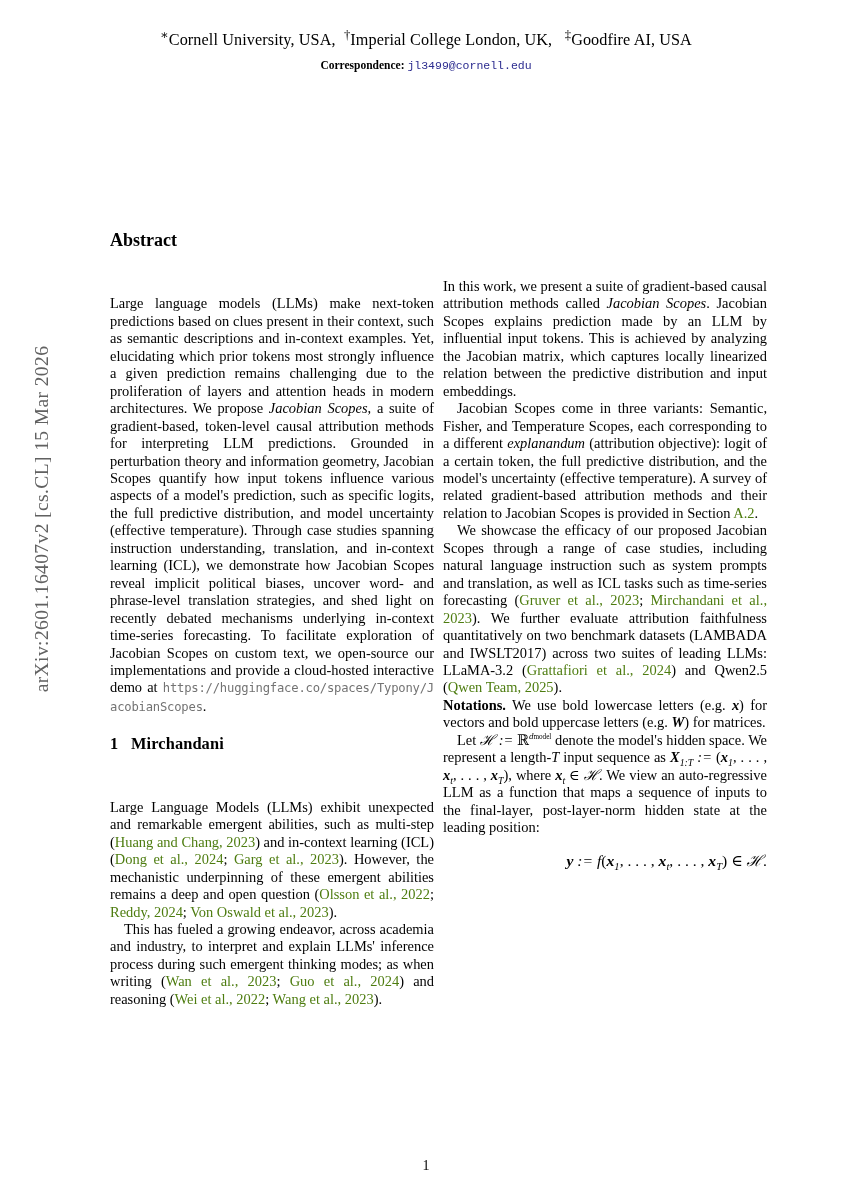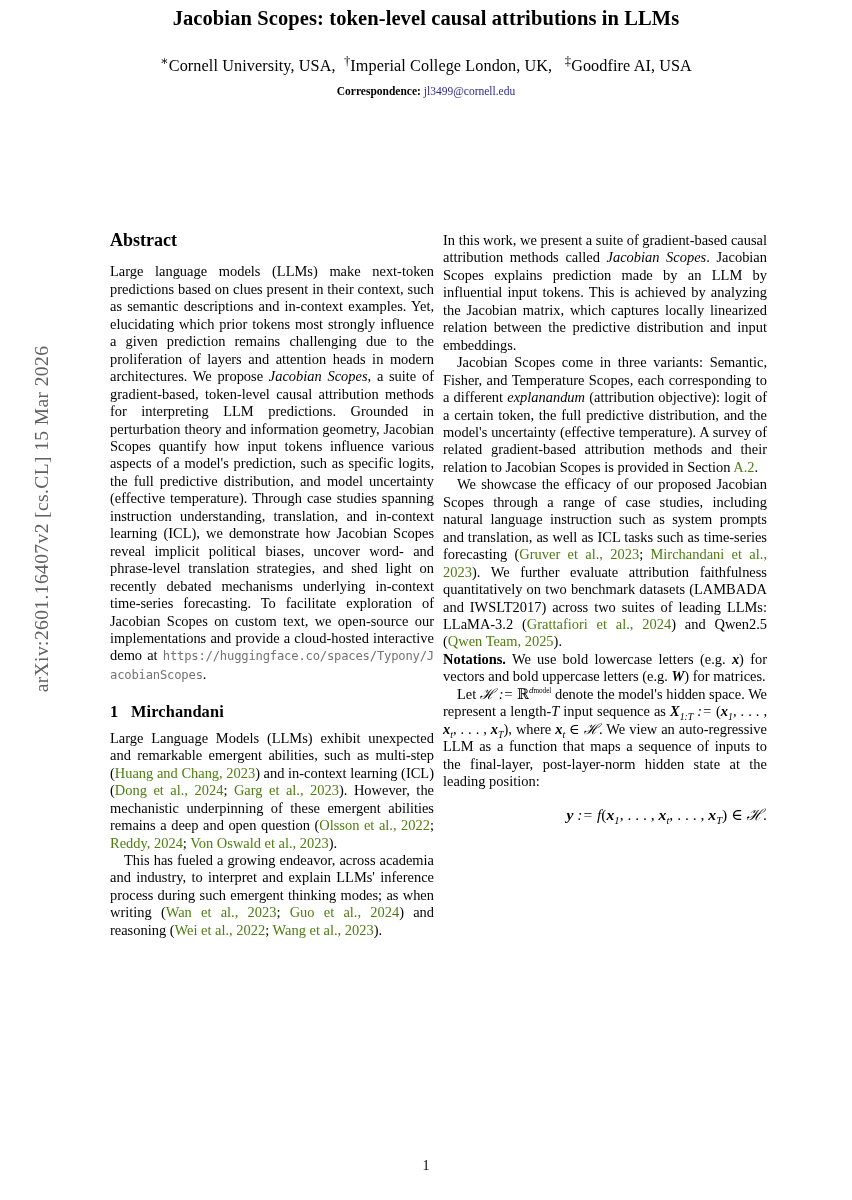--- a/index.html
+++ b/index.html
@@ -64,21 +64,21 @@
     white-space: nowrap;
   }
   #correspondence {
     margin-top: 9px;
     font-size: 11.5px;
     font-weight: bold;
   }
   #correspondence .addr {
     font-weight: normal;
     color: #2b2b8f;
-    font-family: Liberation Serif, serif;
+    font-family: Liberation Mono, monospace;
   }
   sup.mark {
     font-size: 0.72em;
     vertical-align: super;
     line-height: 0;
     font-weight: inherit;
   }
   span.pre-mark {
     font-size: 0.78em;
     vertical-align: super;
@@ -102,21 +102,21 @@
   .abstract-head {
     text-align: left;
     font-weight: bold;
     font-size: 18px;
     margin: 0 0 14px 0;
   }
   p.para {
     margin: 0;
     text-indent: 14px;
   }
-  p.para.noindent { text-indent: 0; }
+  p.para.noindent { text-indent: 0; margin-top: 46px; }
   p.para + p.para { margin-top: 0; }
 
   h2.section {
     font-size: 16.4px;
     font-weight: bold;
     margin: 19px 0 9px 0;
     text-align: left;
     text-indent: 0;
     letter-spacing: 0.1px;
   }
@@ -164,21 +164,20 @@
   }
 </style>
 </head>
 <body>
 
 <div id="page">
 
   <div id="arxiv-stamp">arXiv:2601.16407v2  [cs.CL]  15 Mar 2026</div>
 
   <div id="title-block">
-    <div id="paper-title">Jacobian Scopes: token-level causal attributions in LLMs</div>
     <div id="affiliations"><span class="pre-mark">∗</span>Cornell University, USA,&nbsp; <span class="pre-mark">†</span>Imperial College London, UK,&nbsp;&nbsp; <span class="pre-mark">‡</span>Goodfire AI, USA</div>
     <div id="correspondence">
       <span>Correspondence:</span>
       <span class="addr">jl3499@cornell.edu</span>
     </div>
   </div>
 
   <div class="col" id="col-left">
 
     <div class="abstract-head">Abstract</div>

